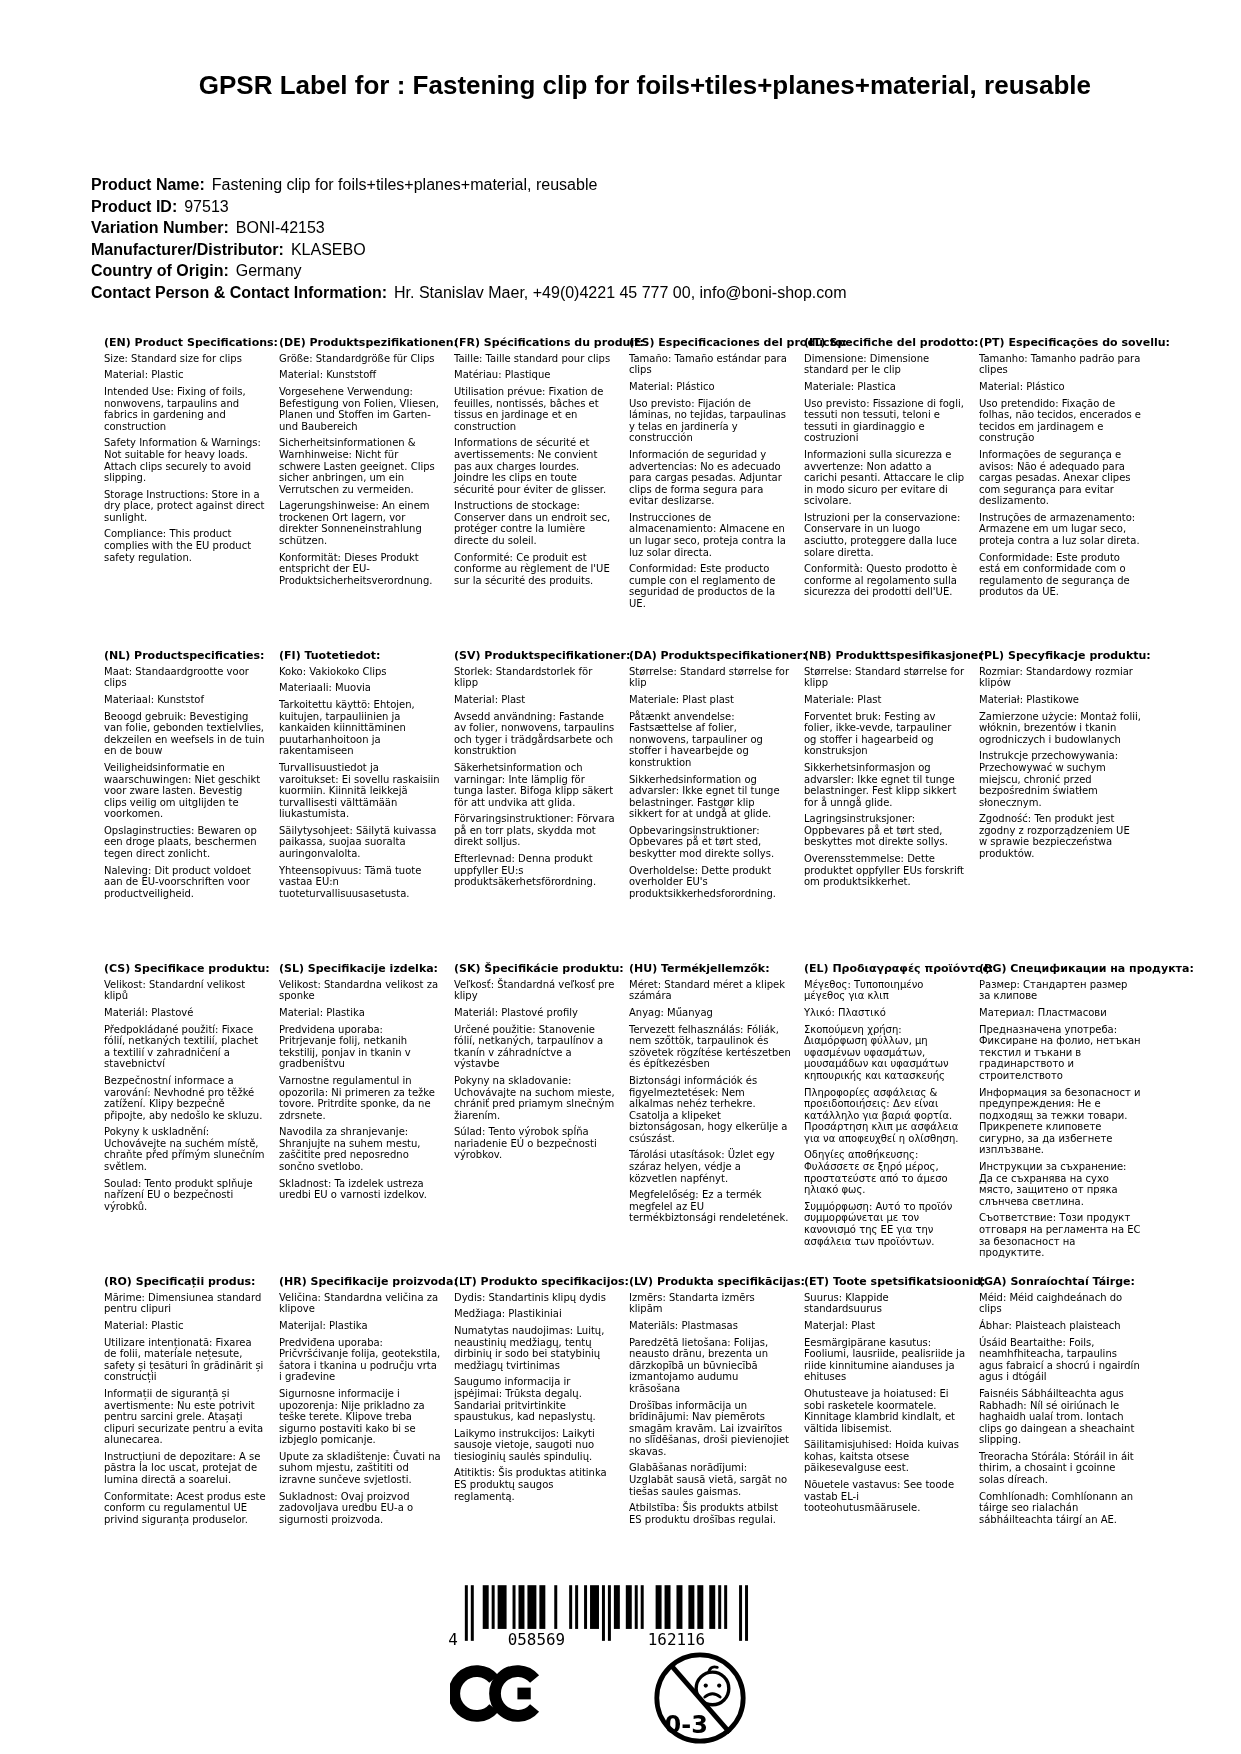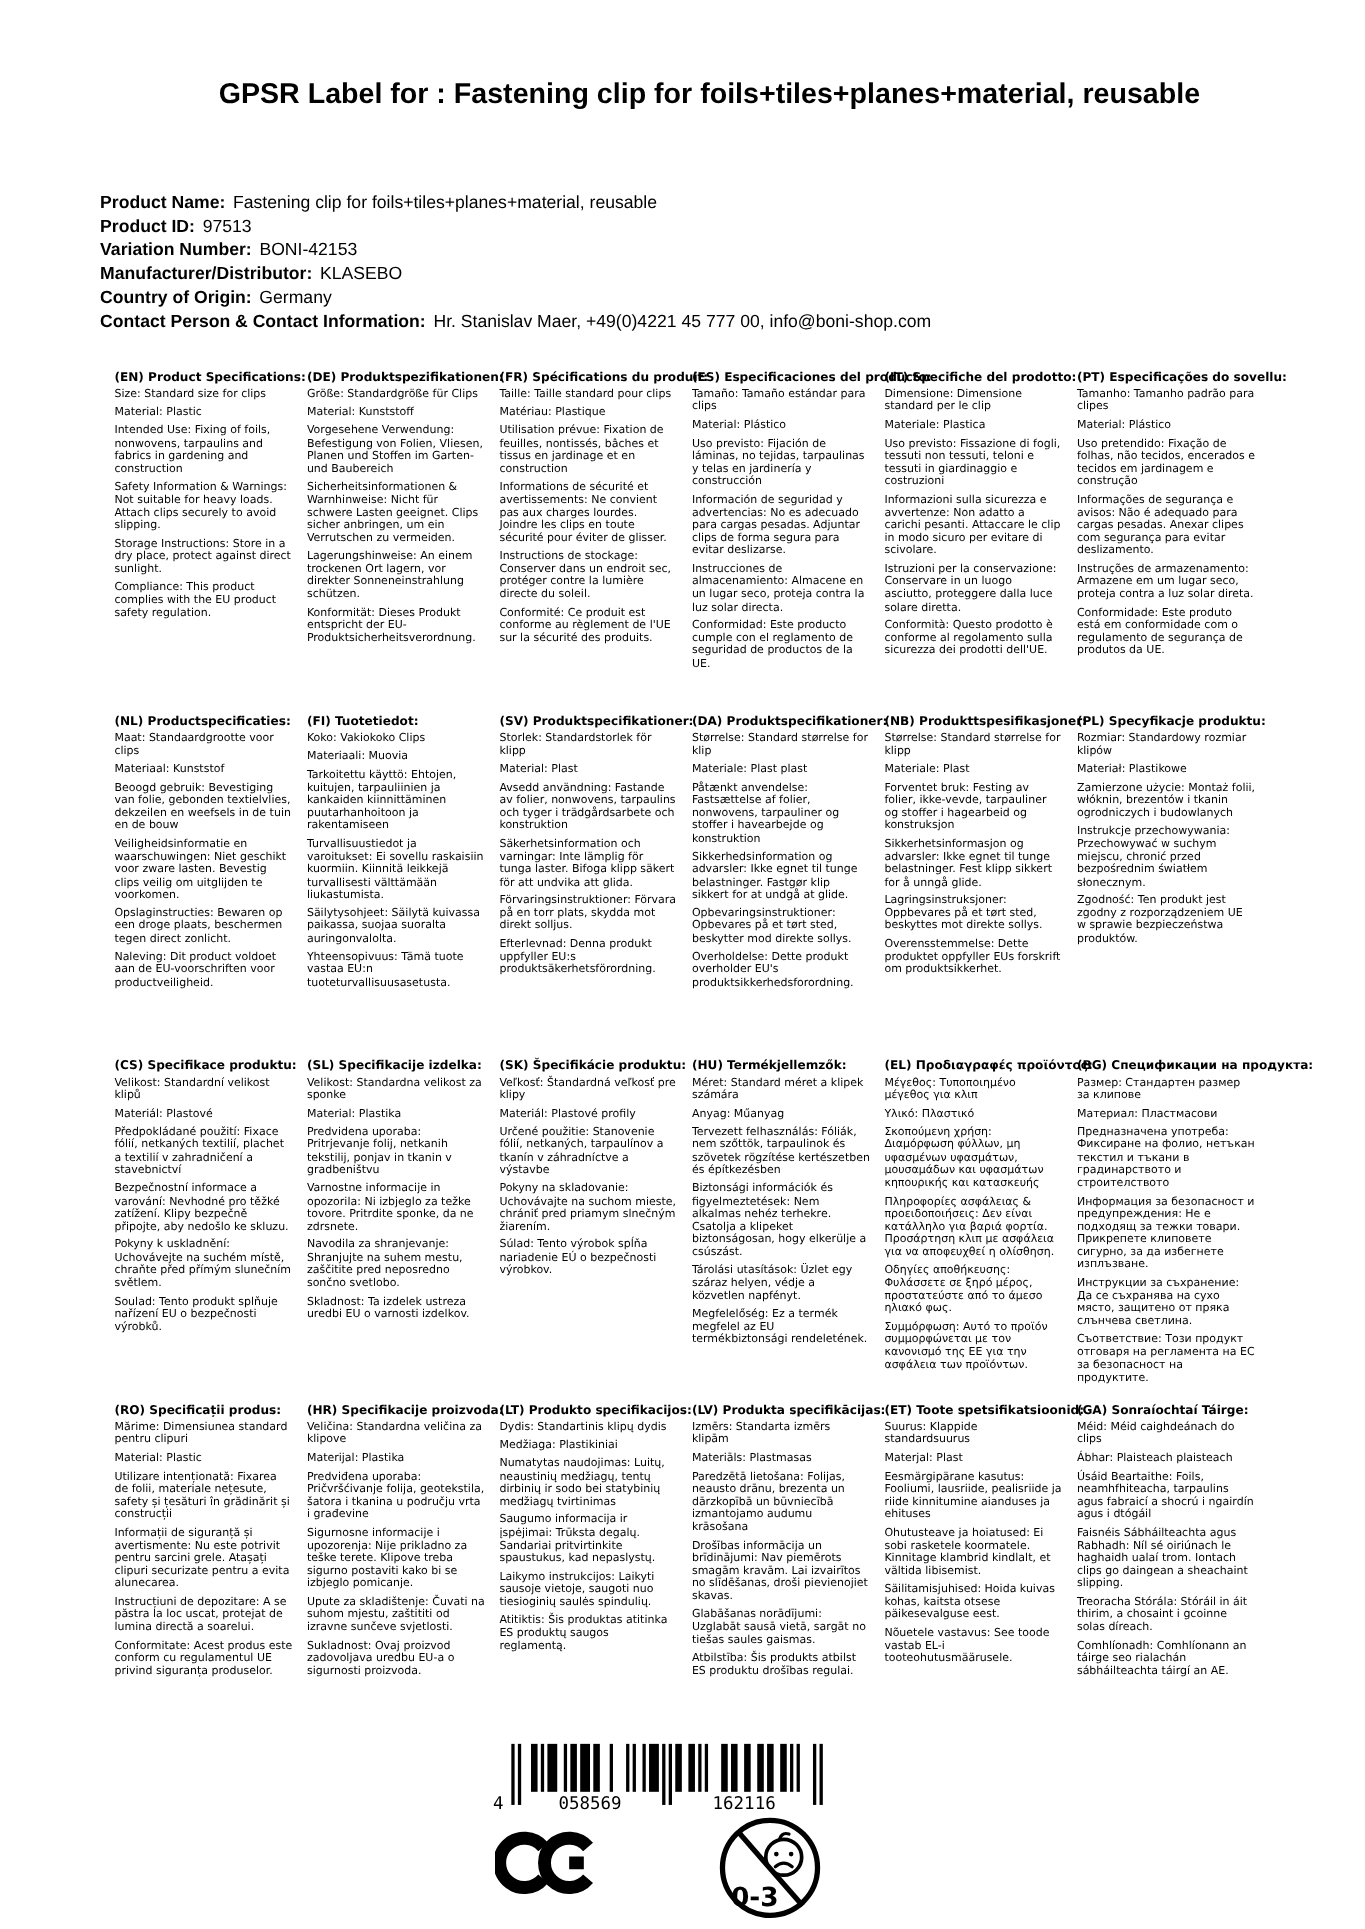--- a/index.html
+++ b/index.html
@@ -308,21 +308,21 @@
       <section class="spec">
         <h3 class="spec-h">(SL) Specifikacije izdelka:</h3>
         <div>
 
             <p class="spec-p">Velikost: Standardna velikost za sponke</p>
 
             <p class="spec-p">Material: Plastika</p>
 
             <p class="spec-p">Predvidena uporaba: Pritrjevanje folij, netkanih tekstilij, ponjav in tkanin v gradbeništvu</p>
 
-            <p class="spec-p">Varnostne informacije in opozorila: Ni izbjeglo za težke tovore. Pritrdite sponke, da ne zdrsnete.</p>
+            <p class="spec-p">Varnostne regulamentul in opozorila: Ni primeren za težke tovore. Pritrdite sponke, da ne zdrsnete.</p>
 
             <p class="spec-p">Navodila za shranjevanje: Shranjujte na suhem mestu, zaščitite pred neposredno sončno svetlobo.</p>
 
             <p class="spec-p">Skladnost: Ta izdelek ustreza uredbi EU o varnosti izdelkov.</p>
           </div>
       </section>
 
       <section class="spec">
         <h3 class="spec-h">(SK) Špecifikácie produktu:</h3>
         <div>

